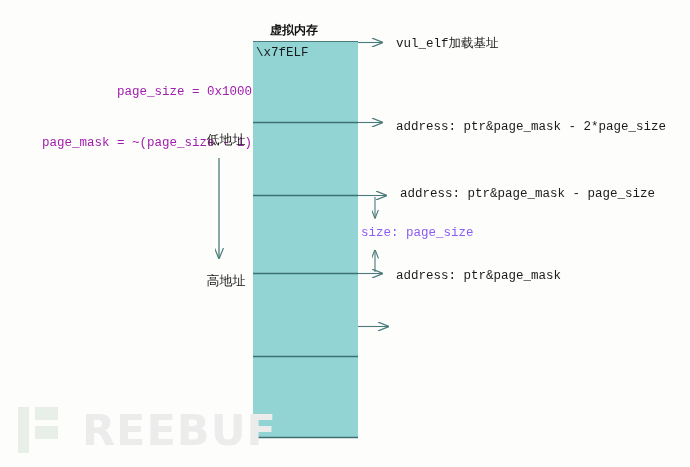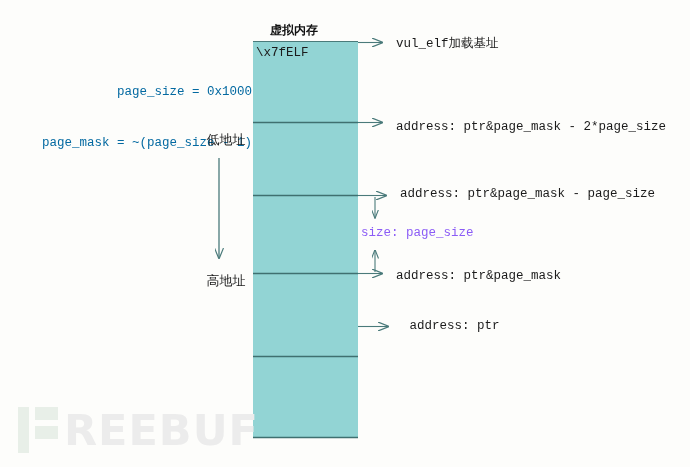--- a/index.html
+++ b/index.html
@@ -30,21 +30,21 @@
     left: 0;
     top: 0;
     width: 690px;
     height: 467px;
   }
 
   
   .txt {
     position: absolute;
     white-space: pre;
-    color: #0369a1;
+    color: #a21caf;
   }
 
   .mono {
     font-family: "Liberation Mono", "DejaVu Sans Mono", monospace;
   }
 
   .formula-block {
     left: 22px;
     top: 50px;
     width: 230px;
@@ -100,21 +100,21 @@
     color: #8b5cf6;
   }
 
   
   #watermark {
     position: absolute;
     left: 18px;
     bottom: 14px;
     display: flex;
     align-items: center;
-    gap: 6px;
+    gap: 24px;
     opacity: 1;
     pointer-events: none;
   }
   .wm-mark {
     position: relative;
     width: 40px;
     height: 46px;
   }
   .wm-bar {
     position: absolute;
@@ -193,21 +193,20 @@
 
   <div class="txt mono elf-tag">\x7fELF</div>
 
   <div class="txt side-label low">低地址</div>
   <div class="txt side-label high">高地址</div>
 
   <div class="txt mono callout c0">vul_elf加载基址</div>
   <div class="txt mono callout c1">address: ptr&amp;page_mask - 2*page_size</div>
   <div class="txt mono callout c2">address: ptr&amp;page_mask - page_size</div>
   <div class="txt mono callout c3">address: ptr&amp;page_mask</div>
-  <div class="txt mono callout c4"> address: ptr</div>
 
   <div class="txt mono size-label">size: page_size</div>
 
   <div id="watermark">
     <div class="wm-mark">
       <div class="wm-bar v"></div>
       <div class="wm-bar h1"></div>
       <div class="wm-bar h2"></div>
     </div>
     <div class="wm-text">REEBUF</div>

